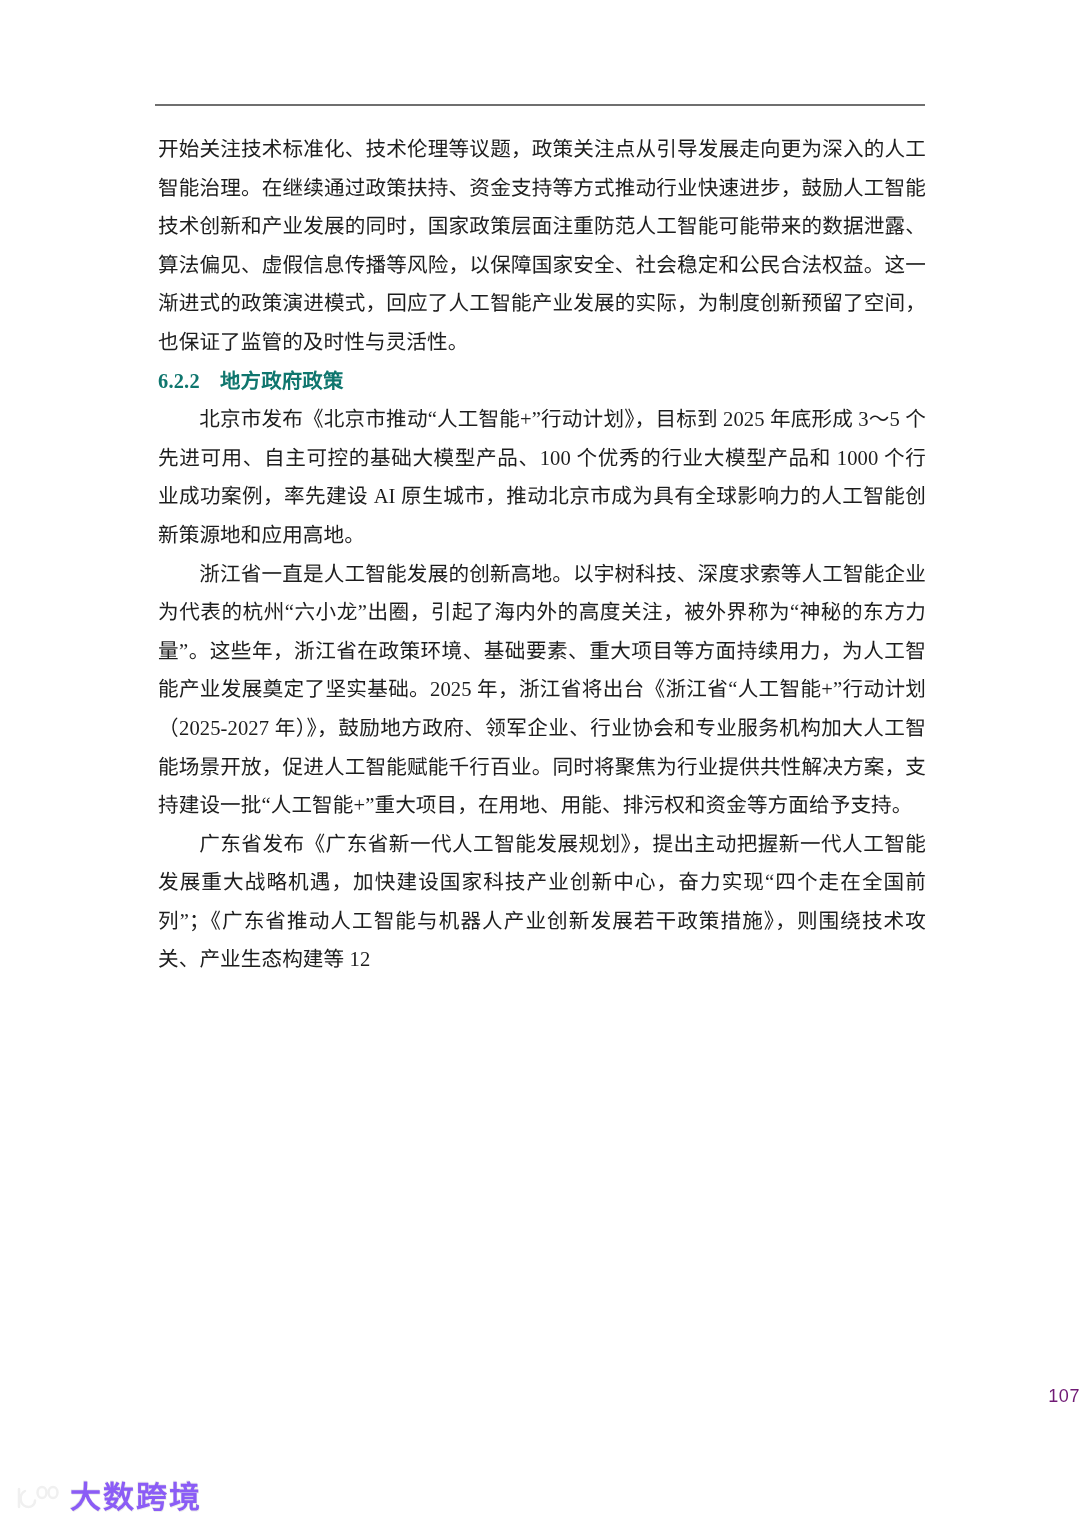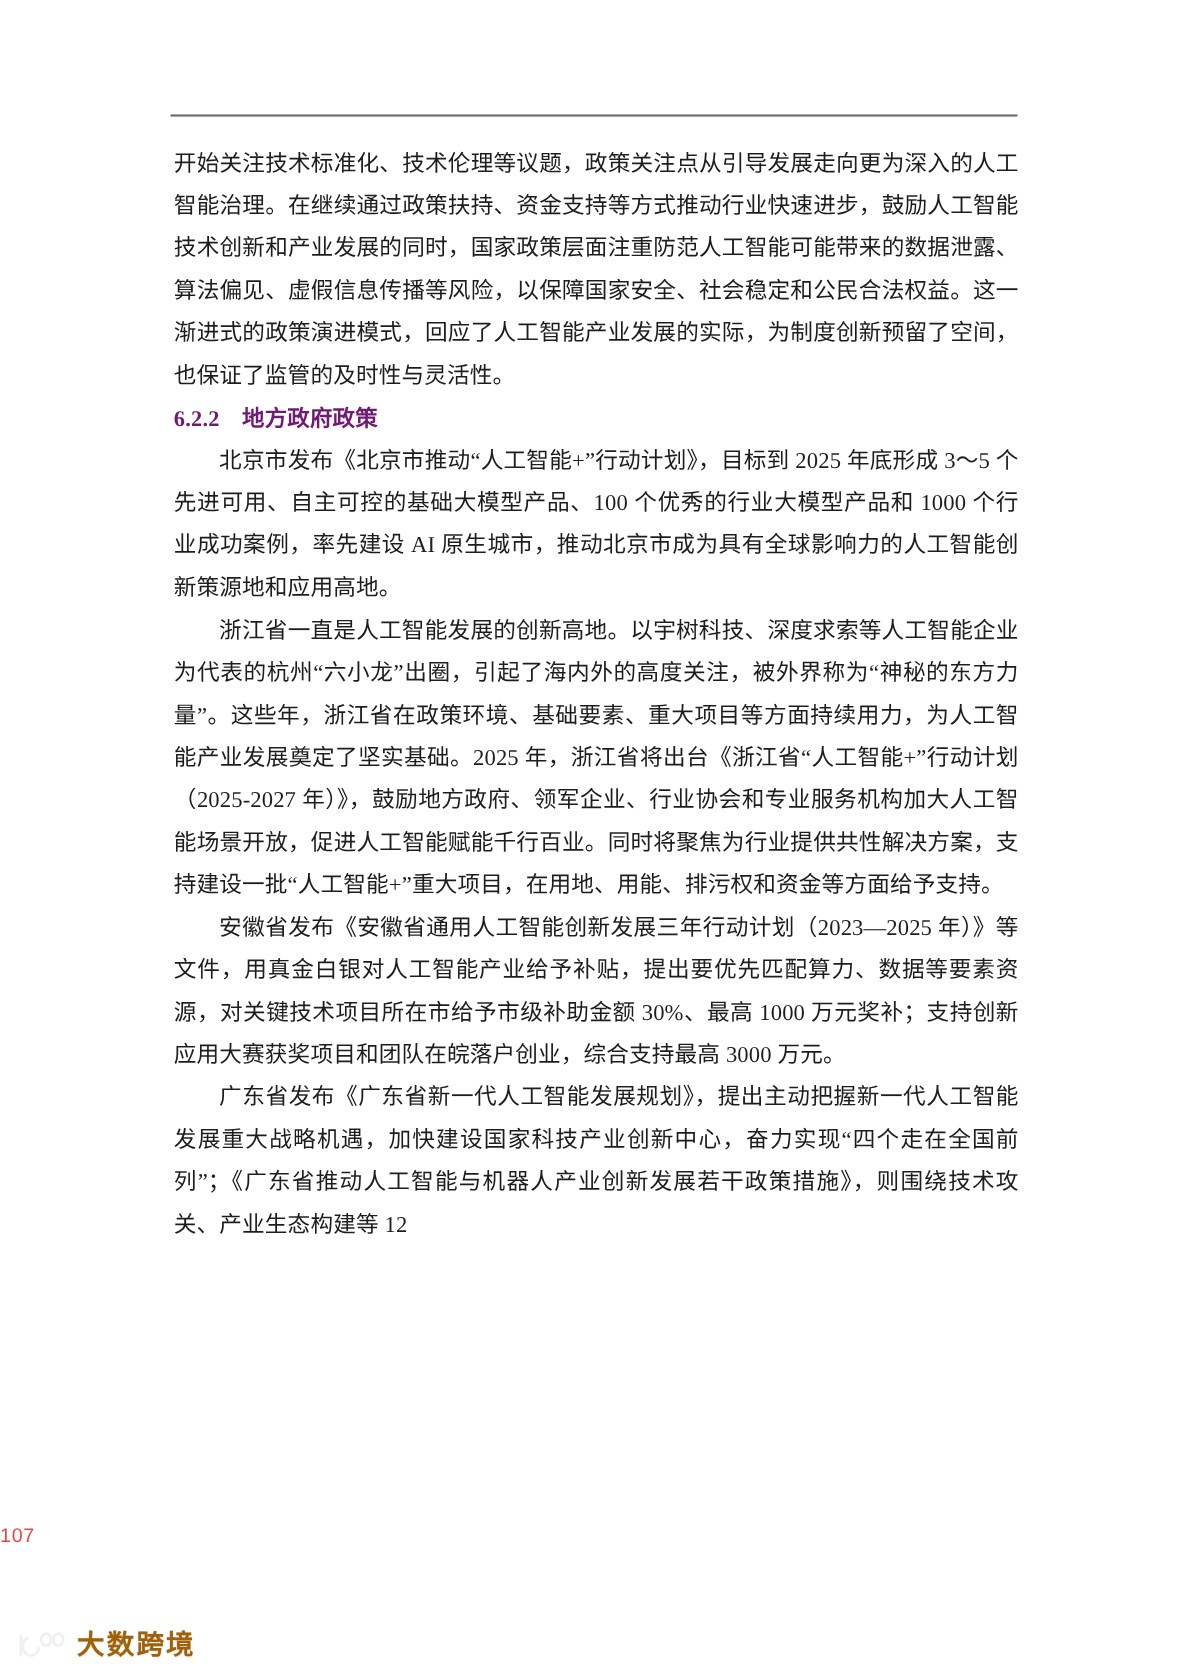--- a/index.html
+++ b/index.html
@@ -73,40 +73,40 @@
   p.para.flush {
     text-indent: 0;
   }
 
   h3.section-heading {
     margin: 0;
     font-family: "Liberation Sans", "DejaVu Sans", sans-serif;
     font-weight: 700;
     font-size: 20.4px;
     line-height: 38.6px;
-    color: #701a75;
+    color: #0f766e;
     letter-spacing: 0.2px;
   }
   h3.section-heading .num {
     display: inline-block;
     min-width: 62px;
     font-family: "Liberation Serif", "DejaVu Serif", serif;
     font-weight: 700;
   }
 
   
   .folio {
     position: absolute;
     left: 0;
     top: 1386px;
     width: 1080px;
-    text-align: left;
+    text-align: right;
     font-family: "Liberation Sans", "DejaVu Sans", sans-serif;
     font-size: 18px;
-    color: #ef4444;
+    color: #701a75;
     letter-spacing: 0.6px;
   }
 
   
   .watermark {
     position: absolute;
     left: 14px;
     top: 1482px;
     display: flex;
     align-items: center;
@@ -115,23 +115,23 @@
     user-select: none;
   }
   .wm-logo {
     width: 46px;
     height: 28px;
     display: block;
   }
   .wm-text {
     font-family: "Liberation Sans", "DejaVu Sans", sans-serif;
     font-weight: 700;
-    font-size: 25px;
+    font-size: 31px;
     letter-spacing: 2px;
-    color: #a16207;
+    color: #8b5cf6;
     text-shadow:
       0 0 1px #e3e3e3,
       0.6px 0.6px 0 #ededed,
       -0.6px -0.6px 0 #ededed;
     line-height: 1;
   }
 </style>
 </head>
 <body>
 
@@ -147,21 +147,20 @@
       <span class="num">6.2.2</span><span>地方政府政策</span>
     </h3>
 
 
     <p class="para indent">北京市发布《北京市推动“人工智能+”行动计划》，目标到 2025 年底形成 3～5 个先进可用、自主可控的基础大模型产品、100 个优秀的行业大模型产品和 1000 个行业成功案例，率先建设 AI 原生城市，推动北京市成为具有全球影响力的人工智能创新策源地和应用高地。</p>
 
 
     <p class="para indent">浙江省一直是人工智能发展的创新高地。以宇树科技、深度求索等人工智能企业为代表的杭州“六小龙”出圈，引起了海内外的高度关注，被外界称为“神秘的东方力量”。这些年，浙江省在政策环境、基础要素、重大项目等方面持续用力，为人工智能产业发展奠定了坚实基础。2025 年，浙江省将出台《浙江省“人工智能+”行动计划（2025-2027 年）》，鼓励地方政府、领军企业、行业协会和专业服务机构加大人工智能场景开放，促进人工智能赋能千行百业。同时将聚焦为行业提供共性解决方案，支持建设一批“人工智能+”重大项目，在用地、用能、排污权和资金等方面给予支持。</p>
 
 
-    <p class="para indent">安徽省发布《安徽省通用人工智能创新发展三年行动计划（2023—2025 年）》等文件，用真金白银对人工智能产业给予补贴，提出要优先匹配算力、数据等要素资源，对关键技术项目所在市给予市级补助金额 30%、最高 1000 万元奖补；支持创新应用大赛获奖项目和团队在皖落户创业，综合支持最高 3000 万元。</p>
 
     <p class="para indent">广东省发布《广东省新一代人工智能发展规划》，提出主动把握新一代人工智能发展重大战略机遇，加快建设国家科技产业创新中心，奋力实现“四个走在全国前列”；《广东省推动人工智能与机器人产业创新发展若干政策措施》，则围绕技术攻关、产业生态构建等 12</p>
 
   </div>
 
   <div class="folio">107</div>
 
   <div class="watermark">
     <svg class="wm-logo" viewBox="0 0 92 56" aria-hidden="true">
       <g fill="none" stroke="#f0f0f0" stroke-width="5" stroke-linecap="round" stroke-linejoin="round">

